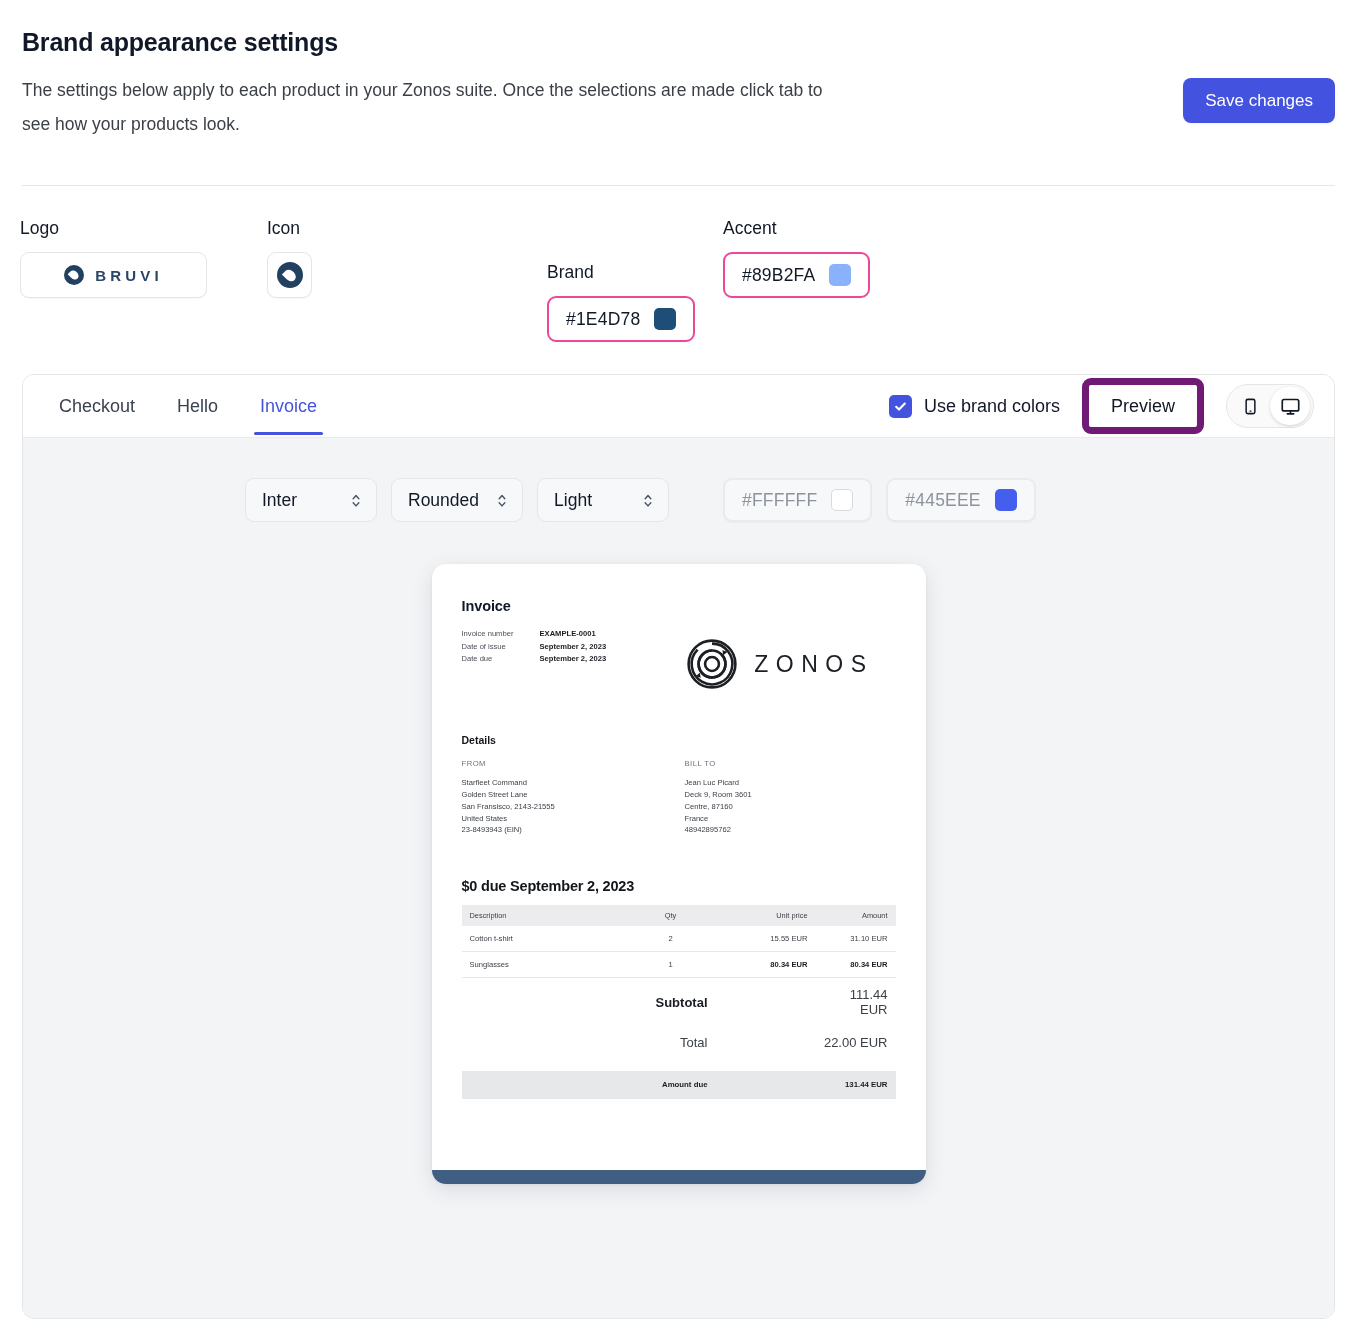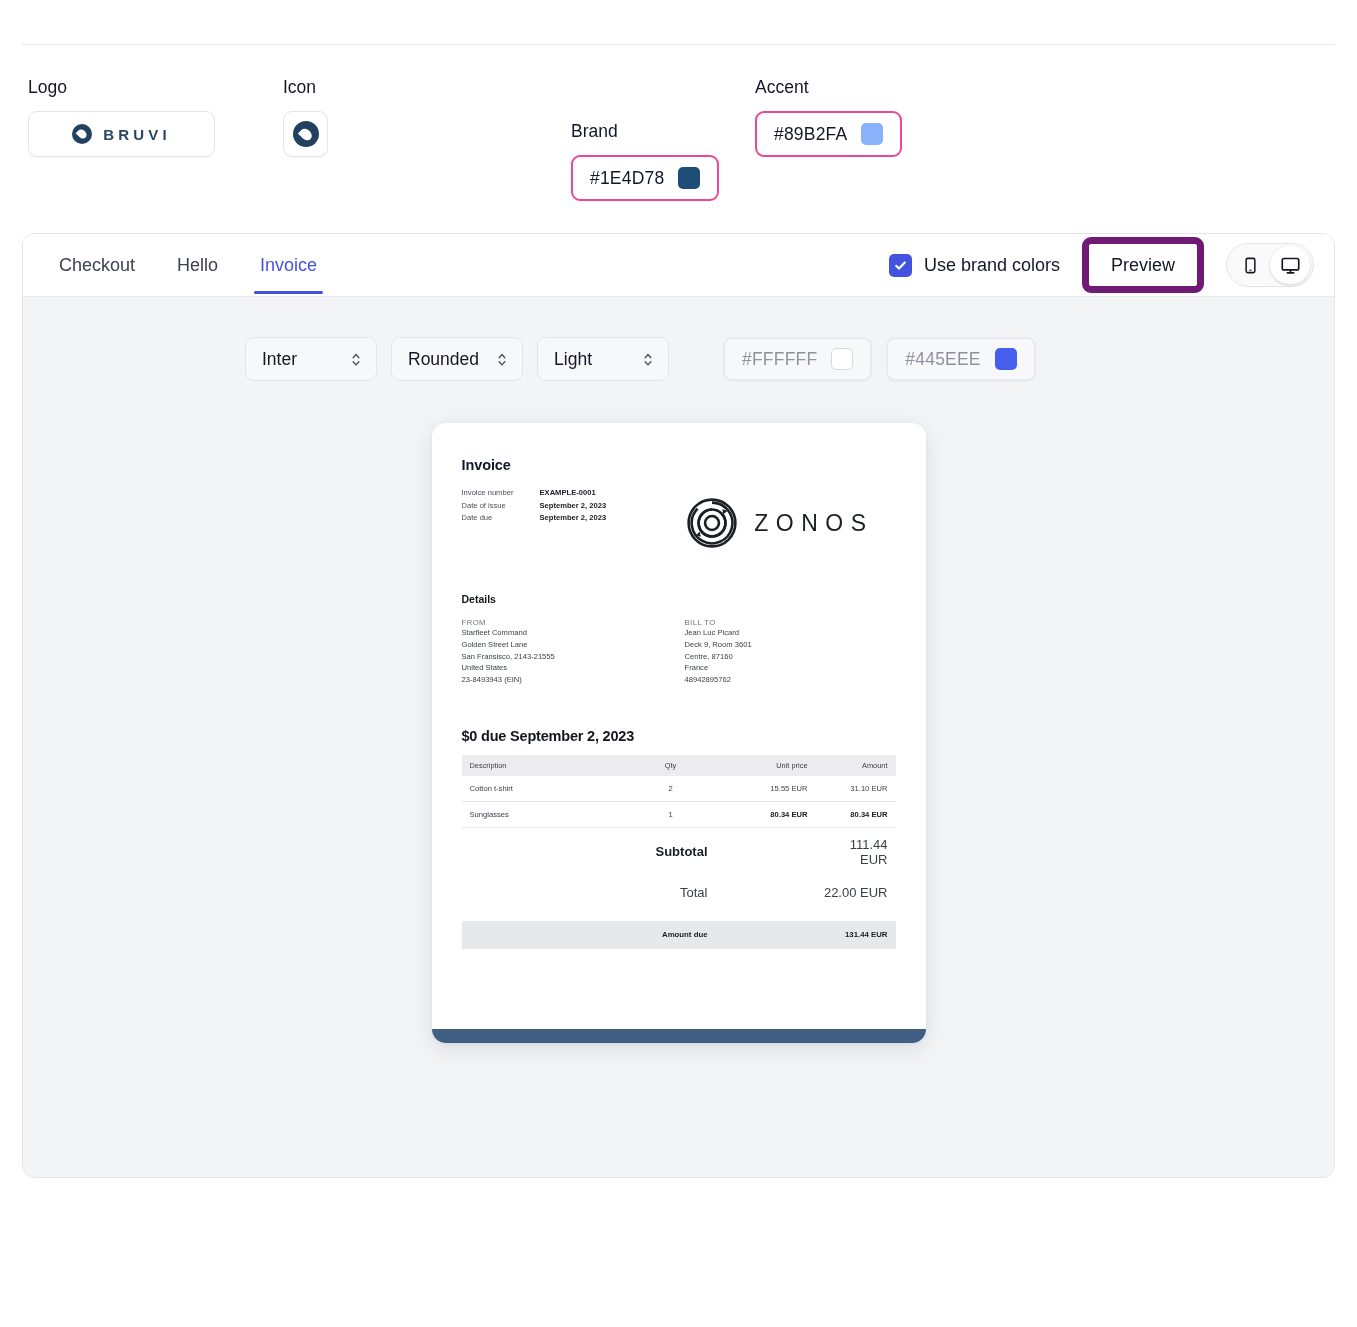--- a/index.html
+++ b/index.html
@@ -55,22 +55,22 @@
   .divider {
     height: 1px;
     background: #e5e7eb;
     margin: 44px 22px 0 22px;
   }
 
   
   .brand-row {
     display: flex;
     align-items: flex-start;
-    padding: 32px 22px 0 28px;
-    gap: 11px;
+    padding: 32px 22px 0 20px;
+    gap: 3px;
   }
   .field-label {
     font-size: 17.5px;
     font-weight: 400;
     color: #111827;
     margin-bottom: 13px;
     display: block;
   }
   .col-logo { width: 244px; }
   .col-icon { width: 277px; }
@@ -343,20 +343,21 @@
     color: #13161b;
     margin: 44px 0 13px 0;
   }
   .addr-cols { display: flex; }
   .addr-col { width: 50%; }
   .addr-col.right { padding-left: 6px; }
   .addr-head {
     font-size: 7.7px;
     color: #6b7280;
     letter-spacing: .45px;
+    margin-bottom: 9px;
   }
   .addr-line {
     font-size: 7.6px;
     color: #3c4048;
     line-height: 1.55;
   }
 
   .amount-due-h {
     font-size: 14.5px;
     font-weight: bold;
@@ -408,20 +409,25 @@
     padding: 9px 8px;
     font-size: 7.8px;
     text-align: right;
   }
 </style>
 </head>
 <body>
 
 <div class="page">
 
+  <div class="header">
+    <h1 class="page-title">Brand appearance settings</h1>
+    <p class="page-desc">The settings below apply to each product in your Zonos suite. Once the selections are made click tab to see how your products look.</p>
+    <button class="save-btn">Save changes</button>
+  </div>
 
   <div class="divider"></div>
 
   <div class="brand-row">
 
     <div class="col-logo">
       <span class="field-label">Logo</span>
       <div class="logo-box">
         <span class="drop-mark">
             <span class="droplet"></span>

